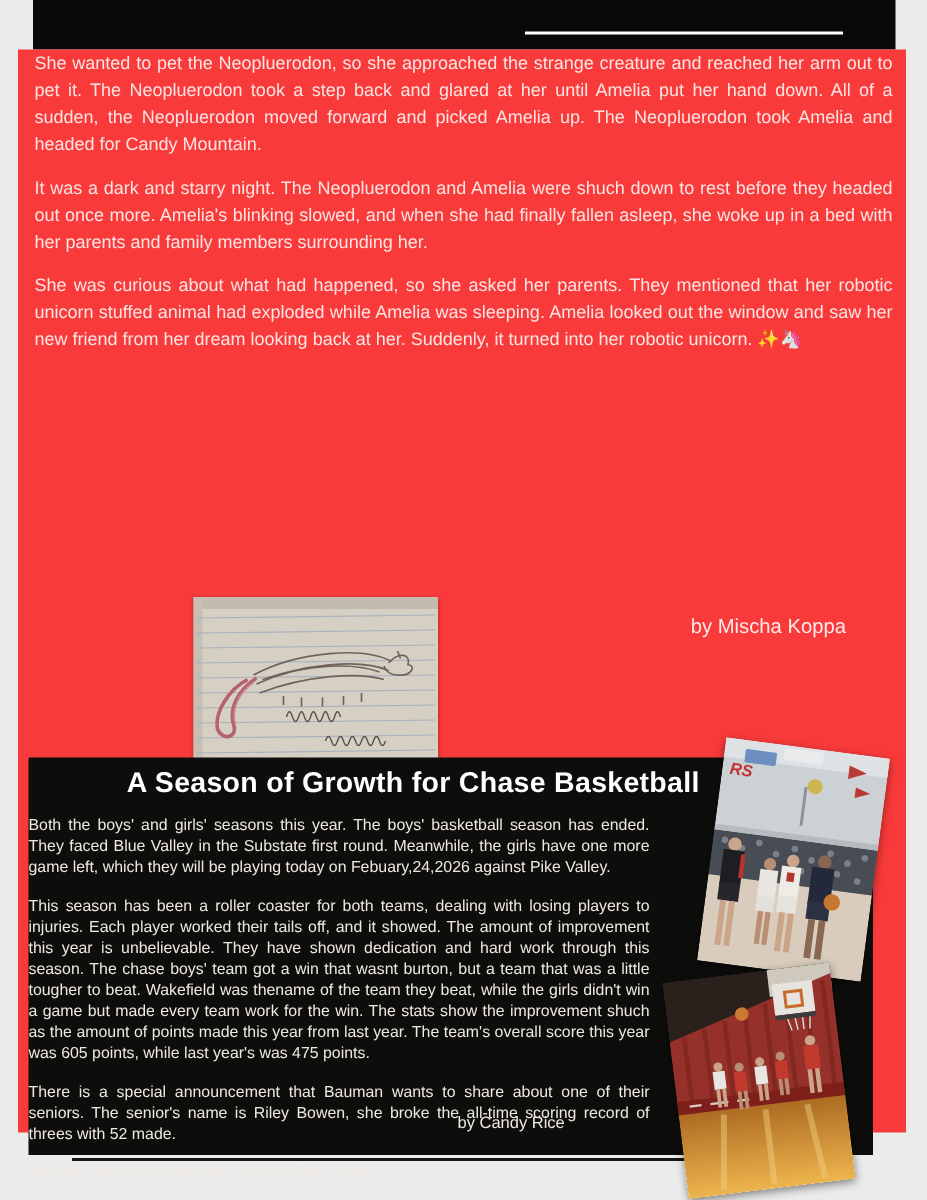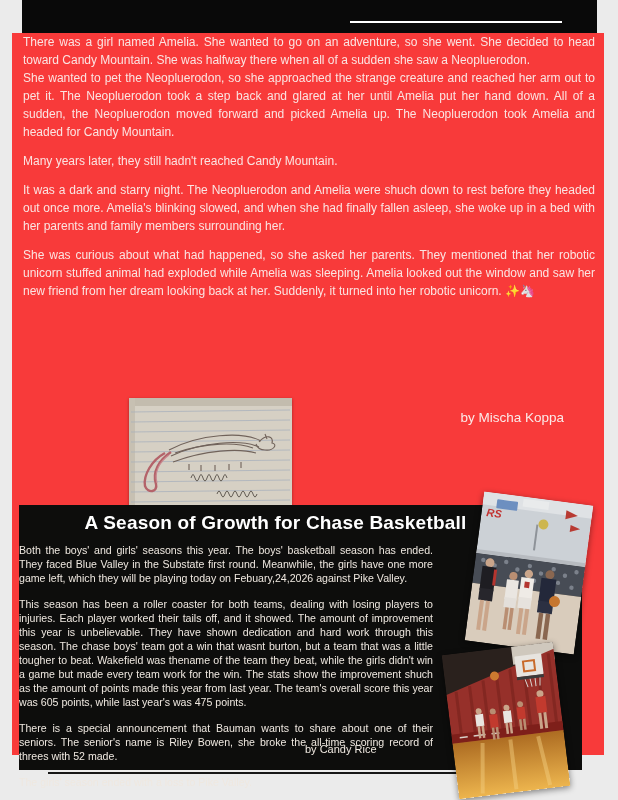--- a/index.html
+++ b/index.html
@@ -73,23 +73,21 @@
 <body>
 
 <div class="page">
 
   <div class="top-bar">
     <div class="top-bar-line"></div>
   </div>
 
   <section class="story">
     <div class="story-text">
-      <p class="joined">There was a girl named Amelia. She wanted to go on an adventure, so she went. She decided to head toward Candy Mountain. She was halfway there when all of a sudden she saw a Neopluerodon.</p>
       <p>She wanted to pet the Neopluerodon, so she approached the strange creature and reached her arm out to pet it. The Neopluerodon took a step back and glared at her until Amelia put her hand down. All of a sudden, the Neopluerodon moved forward and picked Amelia up. The Neopluerodon took Amelia and headed for Candy Mountain.</p>
-      <p>Many years later, they still hadn't reached Candy Mountain.</p>
       <p>It was a dark and starry night. The Neopluerodon and Amelia were shuch down to rest before they headed out once more. Amelia's blinking slowed, and when she had finally fallen asleep, she woke up in a bed with her parents and family members surrounding her.</p>
       <p>She was curious about what had happened, so she asked her parents. They mentioned that her robotic unicorn stuffed animal had exploded while Amelia was sleeping. Amelia looked out the window and saw her new friend from her dream looking back at her. Suddenly, it turned into her robotic unicorn. ✨🦄</p>
     </div>
     <div class="story-byline">by Mischa Koppa</div>
 
     <figure class="drawing">
       <svg width="163" height="110" viewBox="0 0 163 110">
         <rect x="0" y="0" width="163" height="110" fill="#d6d0c4"></rect>
         <rect x="0" y="0" width="163" height="8" fill="#c3bcae"></rect>
         <rect x="0" y="0" width="6" height="110" fill="#c7c0b2"></rect>

